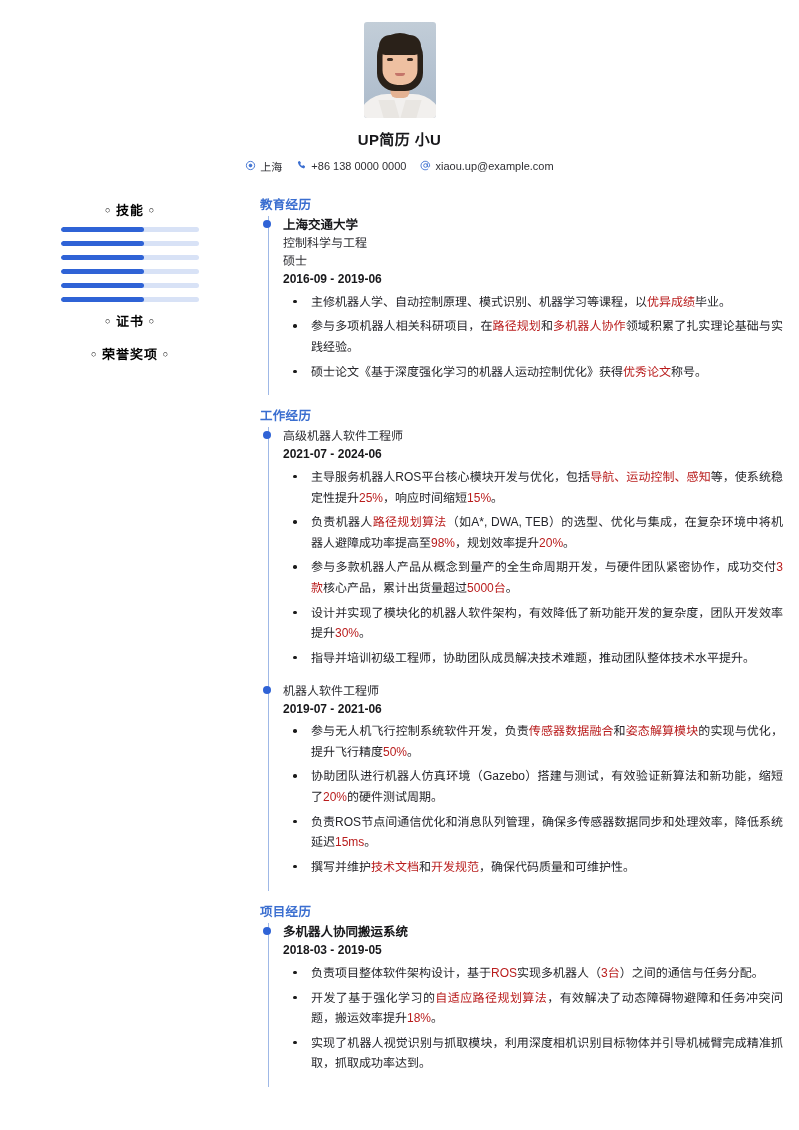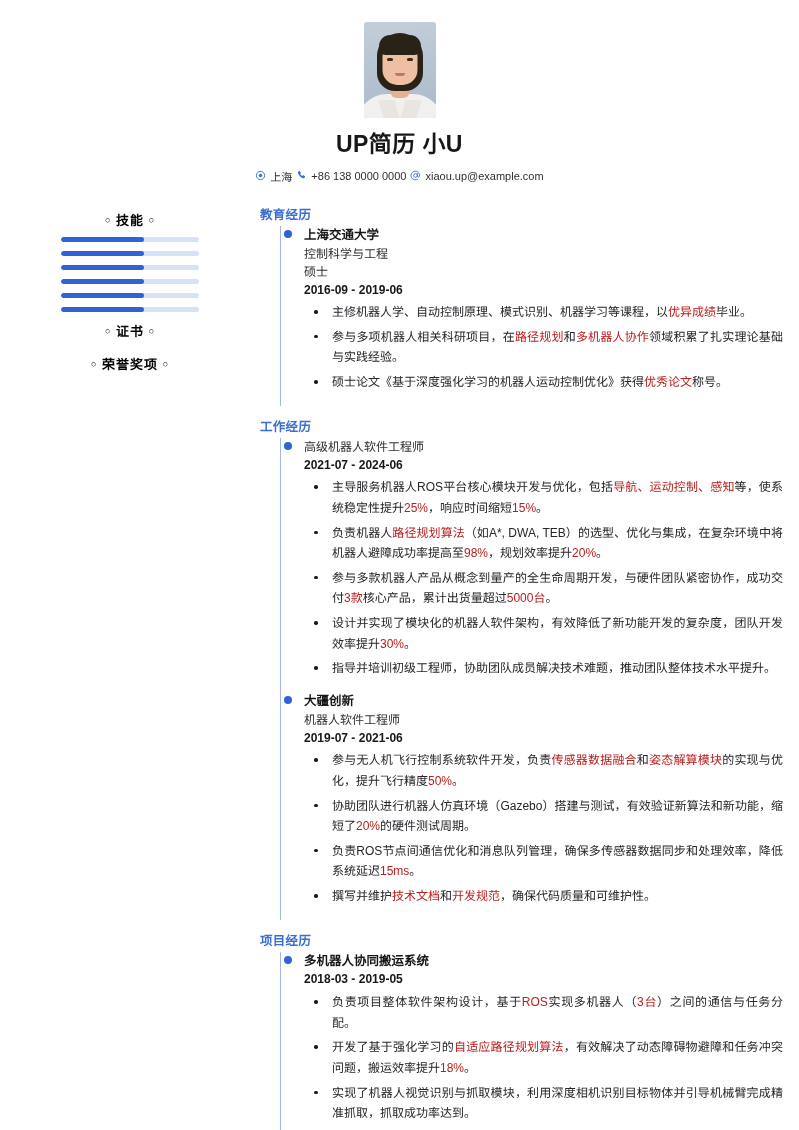--- a/index.html
+++ b/index.html
@@ -114,34 +114,34 @@
     position: absolute;
     bottom: 0;
     width: 16px;
     height: 18px;
     background: #e9e6e2;
   }
   .av-collar-l { left: 50%; margin-left: -19px; transform: skewX(16deg); }
   .av-collar-r { left: 50%; margin-left: 3px;  transform: skewX(-16deg); }
 
   .name {
-    font-size: 23px;
+    font-size: 15px;
     font-weight: 700;
     color: #17171a;
     letter-spacing: 0.4px;
     margin-top: 12px;
     line-height: 1.3;
   }
 
   .contact-row {
     margin-top: 8px;
     display: flex;
     justify-content: center;
     align-items: center;
-    gap: 4px;
+    gap: 14px;
     font-size: 11px;
     color: #2e2e33;
     flex-wrap: wrap;
   }
   .contact-item {
     display: inline-flex;
     align-items: center;
     gap: 4px;
     white-space: nowrap;
   }
@@ -239,22 +239,22 @@
   .sec-head {
     color: #3a6ed0;
     font-size: 12.5px;
     font-weight: 700;
     margin-bottom: 3px;
     letter-spacing: 0.3px;
   }
 
   .timeline {
     border-left: 1.4px solid #9fb8e6;
-    margin-left: 20px;
-    padding-left: 23px;
+    margin-left: 8px;
+    padding-left: 14px;
   }
 
   .entry {
     position: relative;
     padding-bottom: 9px;
   }
   .entry::before {
     content: "";
     position: absolute;
     left: -20px;
@@ -485,21 +485,20 @@
               <div class="e-date">2021-07 - 2024-06</div>
               <ul class="bullets">
                 <li>主导服务机器人ROS平台核心模块开发与优化，包括<b>导航、运动控制、感知</b>等，使系统稳定性提升<b>25%</b>，响应时间缩短<b>15%</b>。</li>
                 <li>负责机器人<b>路径规划算法</b>（如A*, DWA, TEB）的选型、优化与集成，在复杂环境中将机器人避障成功率提高至<b>98%</b>，规划效率提升<b>20%</b>。</li>
                 <li>参与多款机器人产品从概念到量产的全生命周期开发，与硬件团队紧密协作，成功交付<b>3款</b>核心产品，累计出货量超过<b>5000台</b>。</li>
                 <li>设计并实现了模块化的机器人软件架构，有效降低了新功能开发的复杂度，团队开发效率提升<b>30%</b>。</li>
                 <li>指导并培训初级工程师，协助团队成员解决技术难题，推动团队整体技术水平提升。</li>
               </ul>
             </div>
             <div class="entry">
-              <div class="e-title">大疆创新</div>
               <div class="e-sub">机器人软件工程师</div>
               <div class="e-date">2019-07 - 2021-06</div>
               <ul class="bullets">
                 <li>参与无人机飞行控制系统软件开发，负责<b>传感器数据融合</b>和<b>姿态解算模块</b>的实现与优化，提升飞行精度<b>50%</b>。</li>
                 <li>协助团队进行机器人仿真环境（Gazebo）搭建与测试，有效验证新算法和新功能，缩短了<b>20%</b>的硬件测试周期。</li>
                 <li>负责ROS节点间通信优化和消息队列管理，确保多传感器数据同步和处理效率，降低系统延迟<b>15ms</b>。</li>
                 <li>撰写并维护<b>技术文档</b>和<b>开发规范</b>，确保代码质量和可维护性。</li>
               </ul>
             </div>
           </div>

